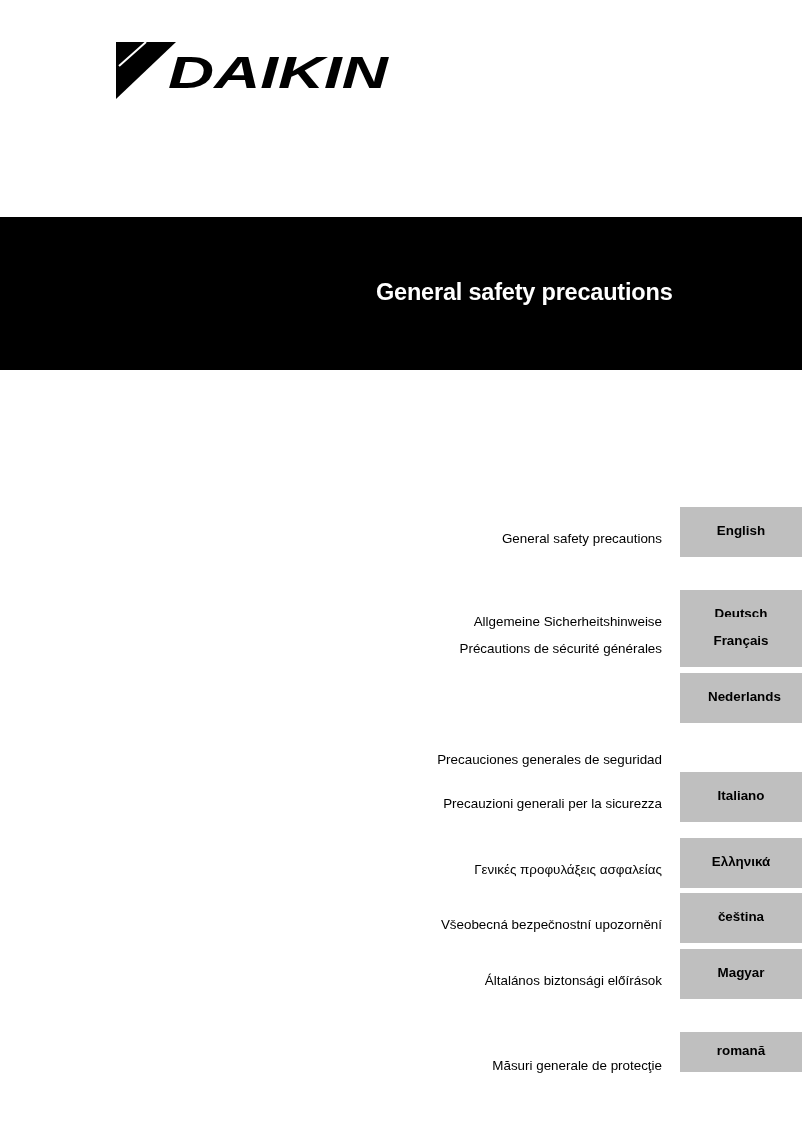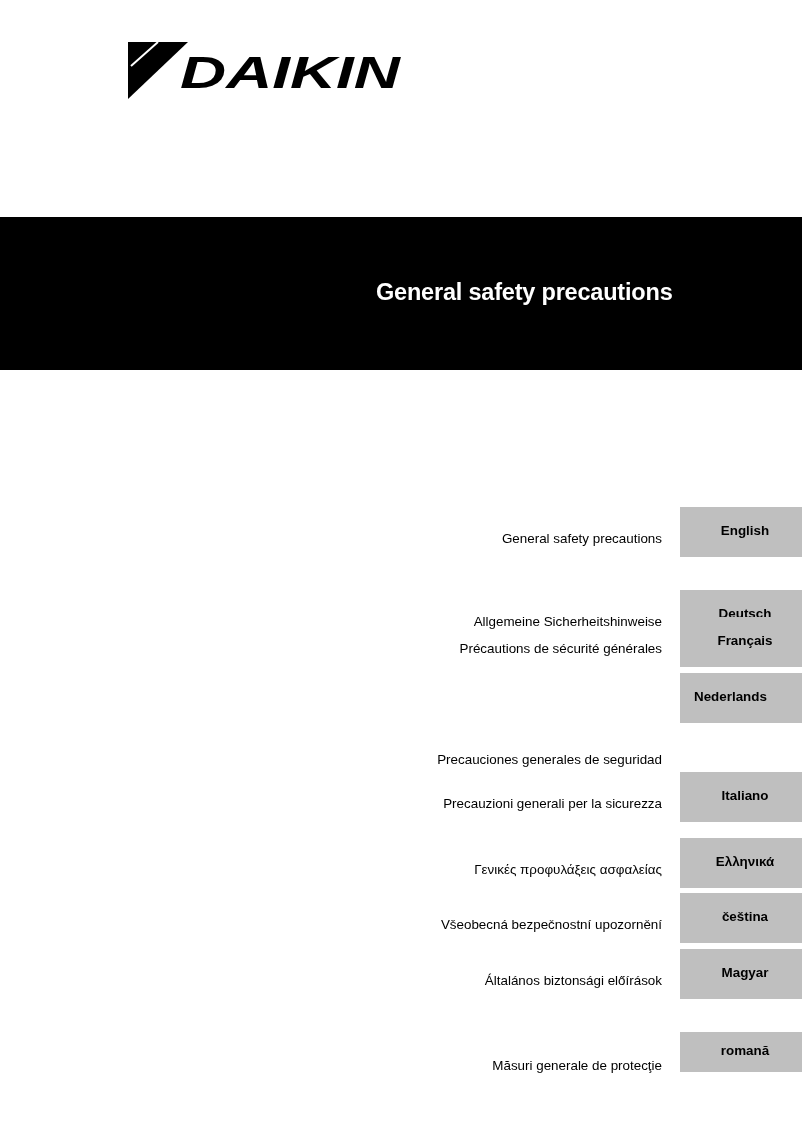--- a/index.html
+++ b/index.html
@@ -1,27 +1,27 @@
 <!DOCTYPE html>
 <html><head>
 <meta charset="utf-8">
 <style>
   html, body { margin:0; padding:0; }
   body { width:802px; height:1134px; background:#ffffff; position:relative; overflow:hidden;
          font-family:"Liberation Sans", sans-serif; color:#000; }
-  .logo { position:absolute; left:92px; top:42px; width:274px; height:58px;padding-left:36px; }
+  .logo { position:absolute; left:80px; top:42px; width:274px; height:58px;padding-left:36px; }
   .banner { position:absolute; left:0; top:217px; width:802px; height:153px; background:#000; }
   .banner-title { position:absolute; left:376px; top:279px; color:#fff; font-weight:bold;
                   font-size:23.5px; letter-spacing:-0.2px; white-space:nowrap; }
   .lang-list { position:absolute; left:0; top:0; width:802px; }
   .row { position:absolute; left:0; width:802px; height:51px; }
   .row-label { position:absolute; right:140px; top:24px; font-size:13.4px; white-space:nowrap; }
   .lang-box { position:absolute; left:680px; top:0; width:122px; height:50px; background:#bfbfbf;
               display:flex; align-items:center; justify-content:center; cursor:pointer; }
-  .lang-box span { font-weight:bold; font-size:13.4px; margin-top:-4px;margin-left:8px; }
+  .lang-box span { font-weight:bold; font-size:13.4px; margin-top:-4px; }
 </style>
 </head>
 <body>
 
 <div class="logo">
   <svg width="274" height="58" viewBox="0 0 274 58">
     <polygon points="0,0 60,0 0,57" fill="#000"></polygon>
     <line x1="3" y1="24" x2="30" y2="0" stroke="#fff" stroke-width="2"></line>
     <text x="52" y="46" font-family="Liberation Sans, sans-serif" font-weight="bold" font-style="italic" font-size="45" textLength="220" lengthAdjust="spacingAndGlyphs" fill="#000">DAIKIN</text>
   </svg>
@@ -43,21 +43,21 @@
         <span>Deutsch</span>
       </div>
   </div>
   <div class="row" style="top:617px">
     <div class="row-label">Précautions de sécurité générales</div>
     <div class="lang-box">
         <span>Français</span>
       </div>
   </div>
   <div class="row" style="top:673px">
-    <div class="lang-box" style="justify-content:flex-start;padding-left:6px;box-sizing:border-box">
+    <div class="lang-box" style="justify-content:flex-start;padding-left:28px;box-sizing:border-box">
         <span>Nederlands</span>
       </div>
   </div>
   <div class="row" style="top:728px">
     <div class="row-label">Precauciones generales de seguridad</div>
   </div>
   <div class="row" style="top:772px">
     <div class="row-label">Precauzioni generali per la sicurezza</div>
     <div class="lang-box">
         <span>Italiano</span>

